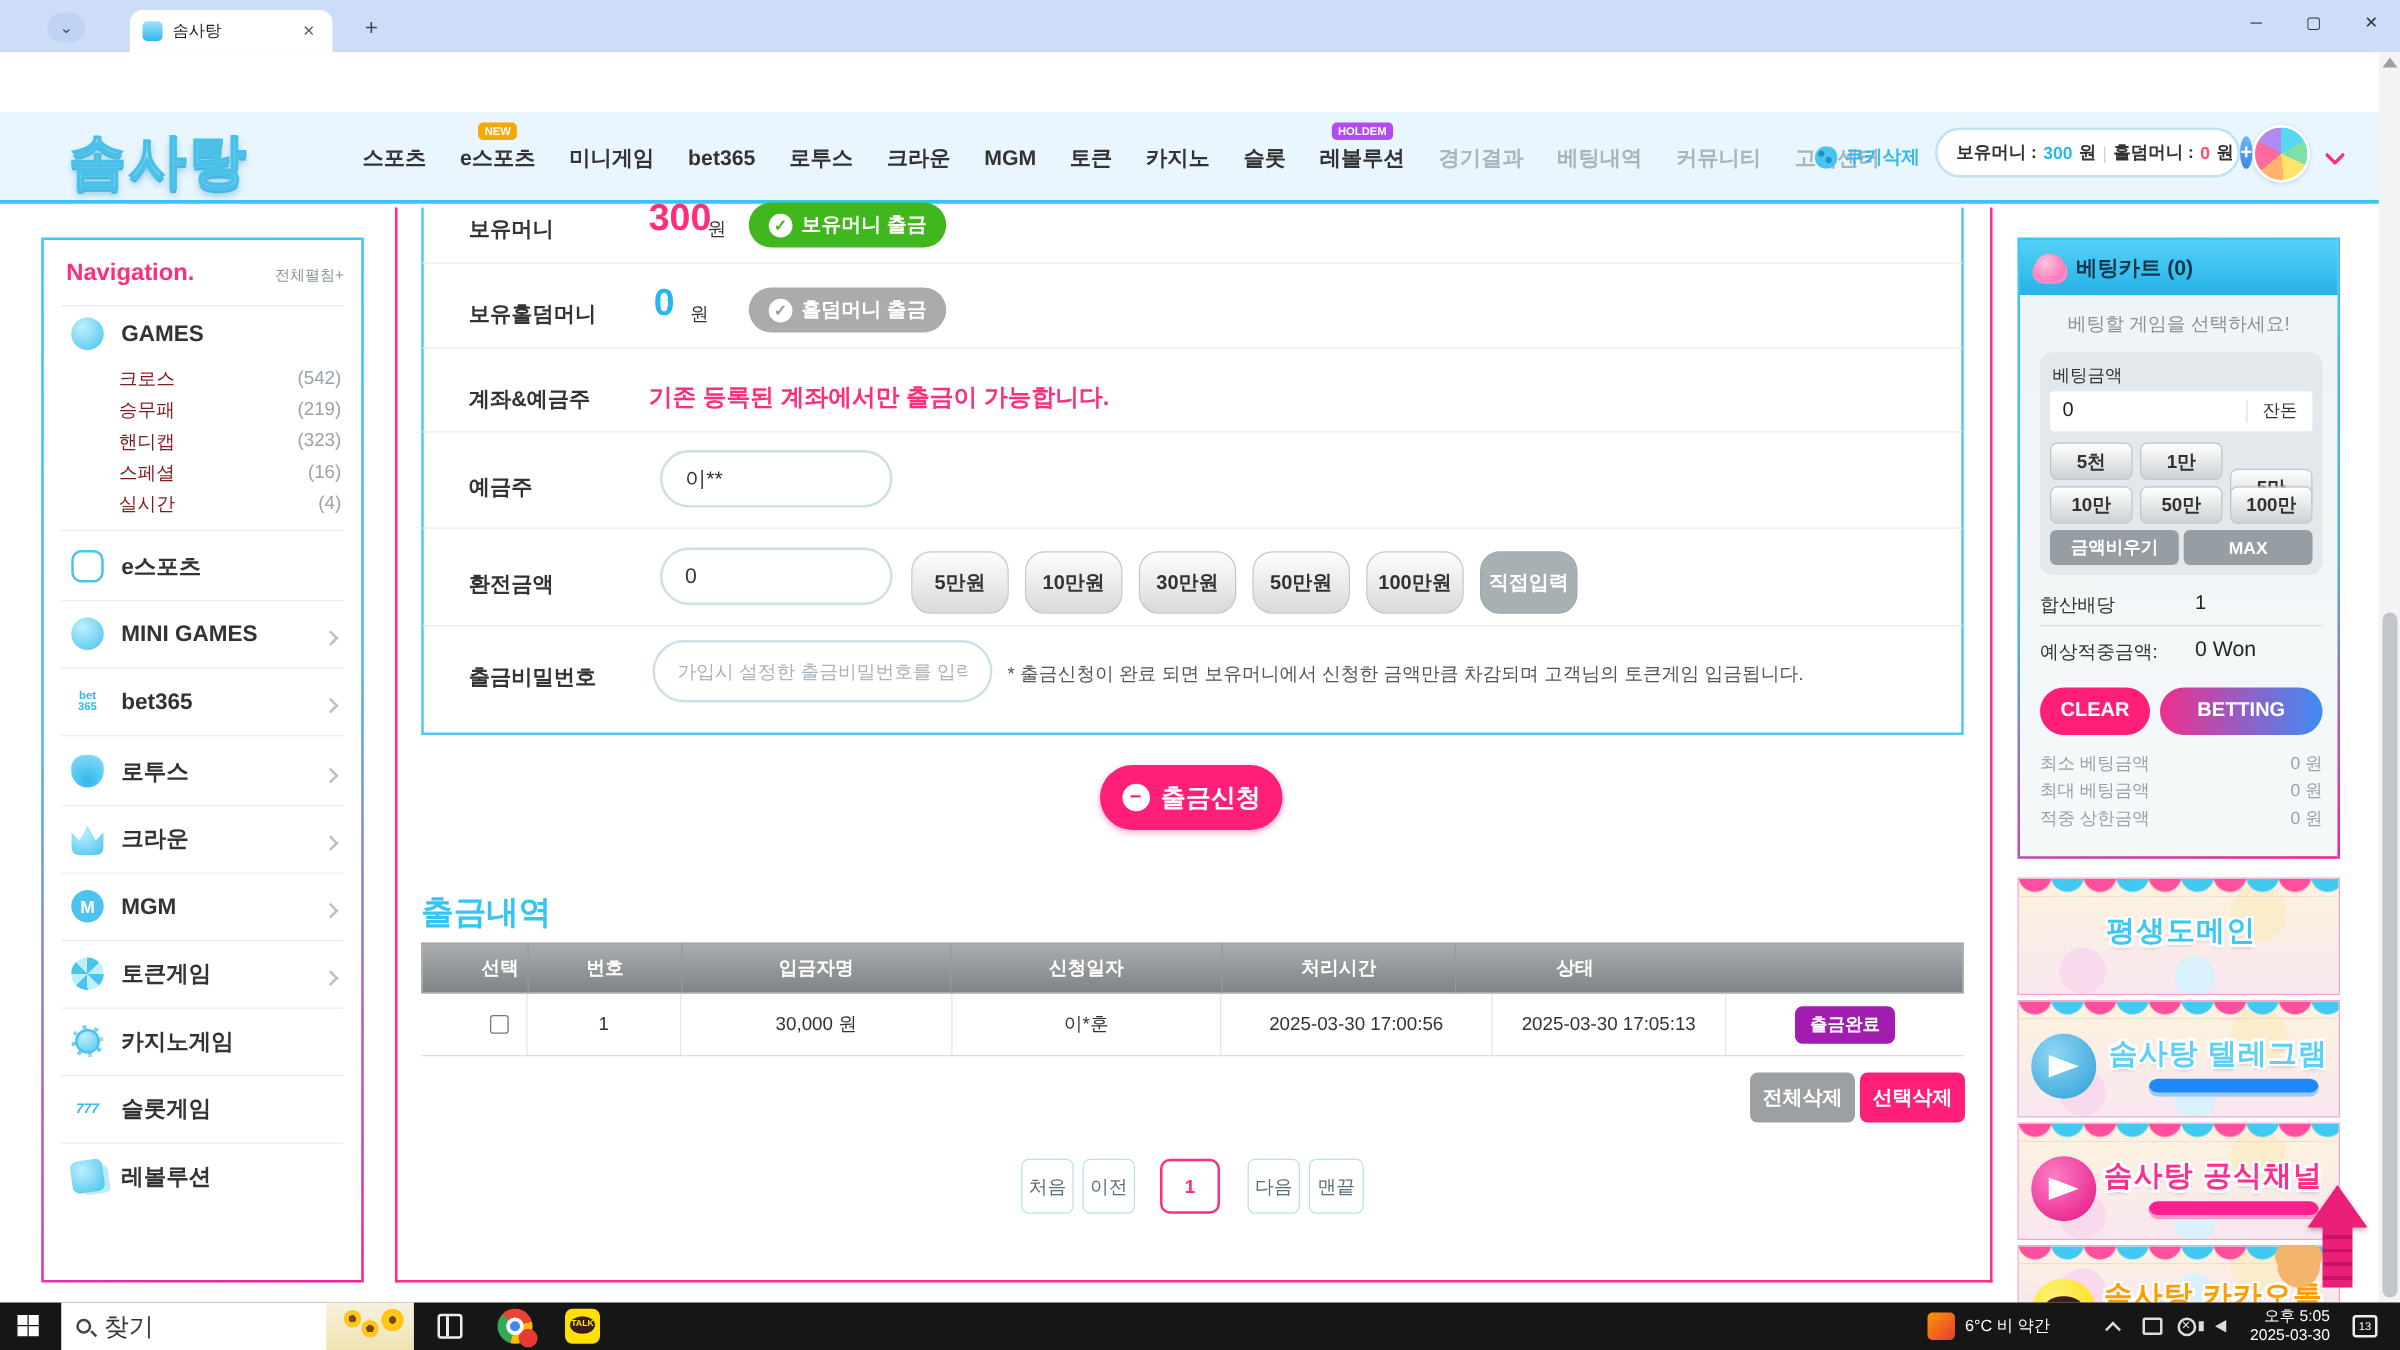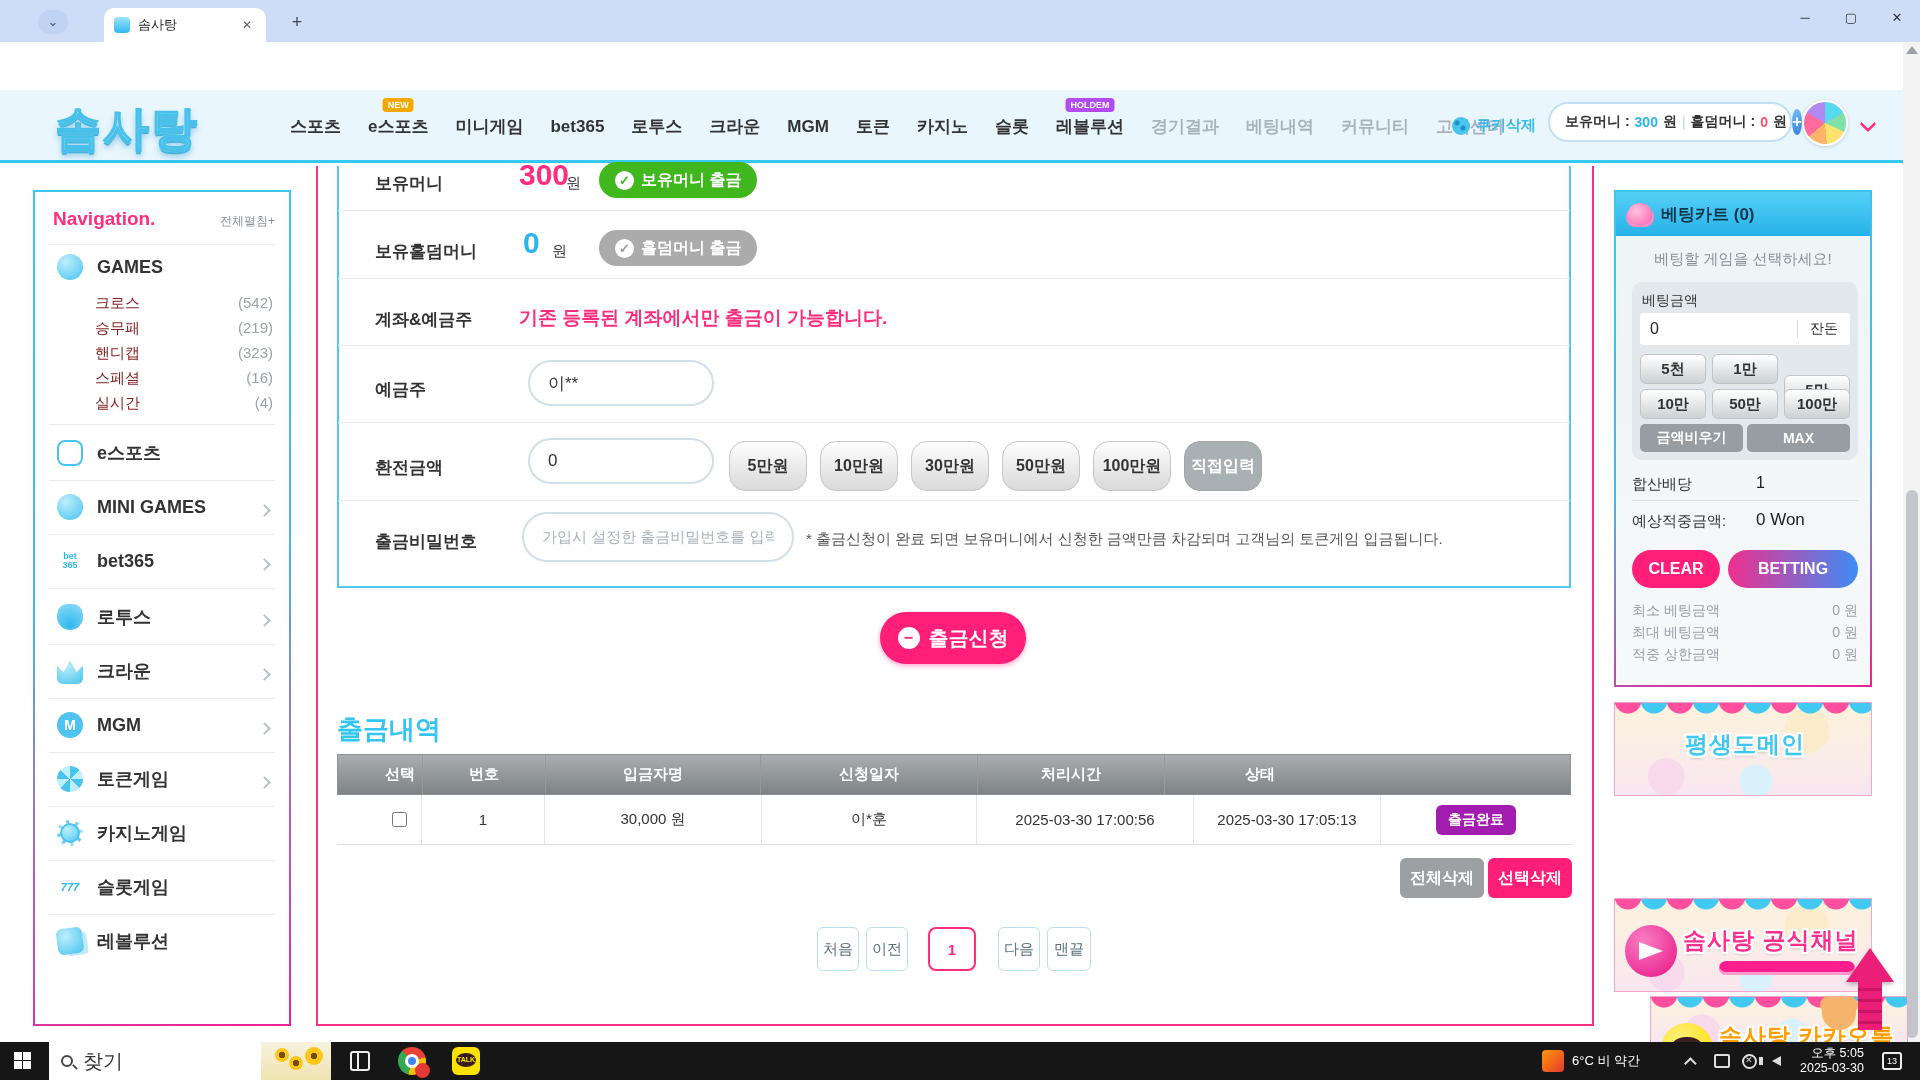--- a/index.html
+++ b/index.html
@@ -464,28 +464,35 @@
       </div>
     <div class="limit" style="top:454px;">
         <span>적중 상한금액</span>
         <span>0 원</span>
       </div>
   </div>
 
   <div class="banner" style="top:702px;">
     <span class="btitle" style="left:70px;top:26px;color:#3cc8f2;">평생도메인</span>
   </div>
+  <div class="banner" style="top:800px;">
+    <div class="bicon" style="background:radial-gradient(circle at 35% 30%,#8ed6f5,#2d9fd8);">
+        <div class="tg-plane"></div>
+      </div>
+    <span class="btitle" style="left:72px;top:26px;color:#5fd0f5;">솜사탕 텔레그램</span>
+    <span class="bpill" style="left:104px;top:62px;width:136px;background:#1e88f7;"></span>
+  </div>
   <div class="banner" style="top:898px;">
     <div class="bicon" style="background:radial-gradient(circle at 35% 30%,#fb7ec4,#e51383);">
         <div class="tg-plane"></div>
       </div>
     <span class="btitle" style="left:68px;top:26px;color:#ff2d8e;">솜사탕 공식채널</span>
     <span class="bpill" style="left:104px;top:62px;width:136px;background:#ff1f8e;"></span>
   </div>
-  <div class="banner" style="top:996px;height:46px;border-bottom:none;margin-left:36px;">
+  <div class="banner" style="top:996px;height:46px;border-bottom:none;">
     <div class="bicon" style="background:radial-gradient(circle at 35% 30%,#fff176,#ffd800);">
         <div class="kbubble">TALK</div>
       </div>
     <span class="btitle" style="left:68px;top:24px;color:#ff9d00;">솜사탕 카카오톡</span>
   </div>
   <div class="uparrow"></div>
   <div class="uparrow-stem"></div>
   <div class="bear"></div>
 
   <div class="taskbar">

